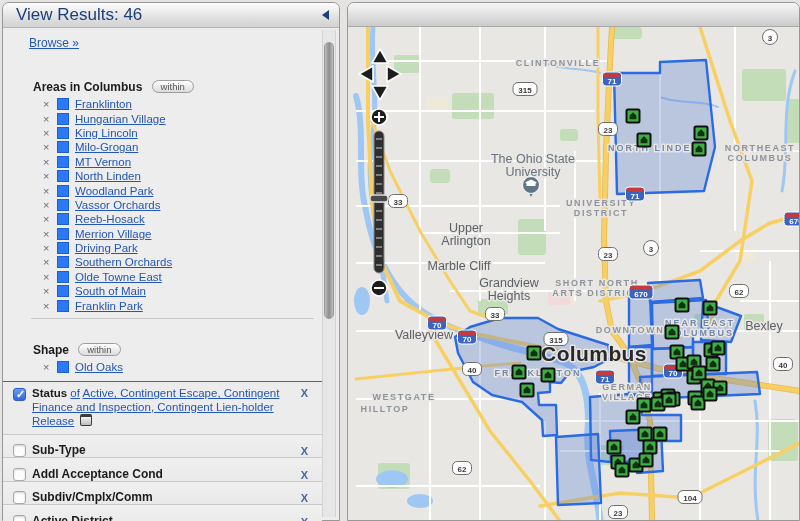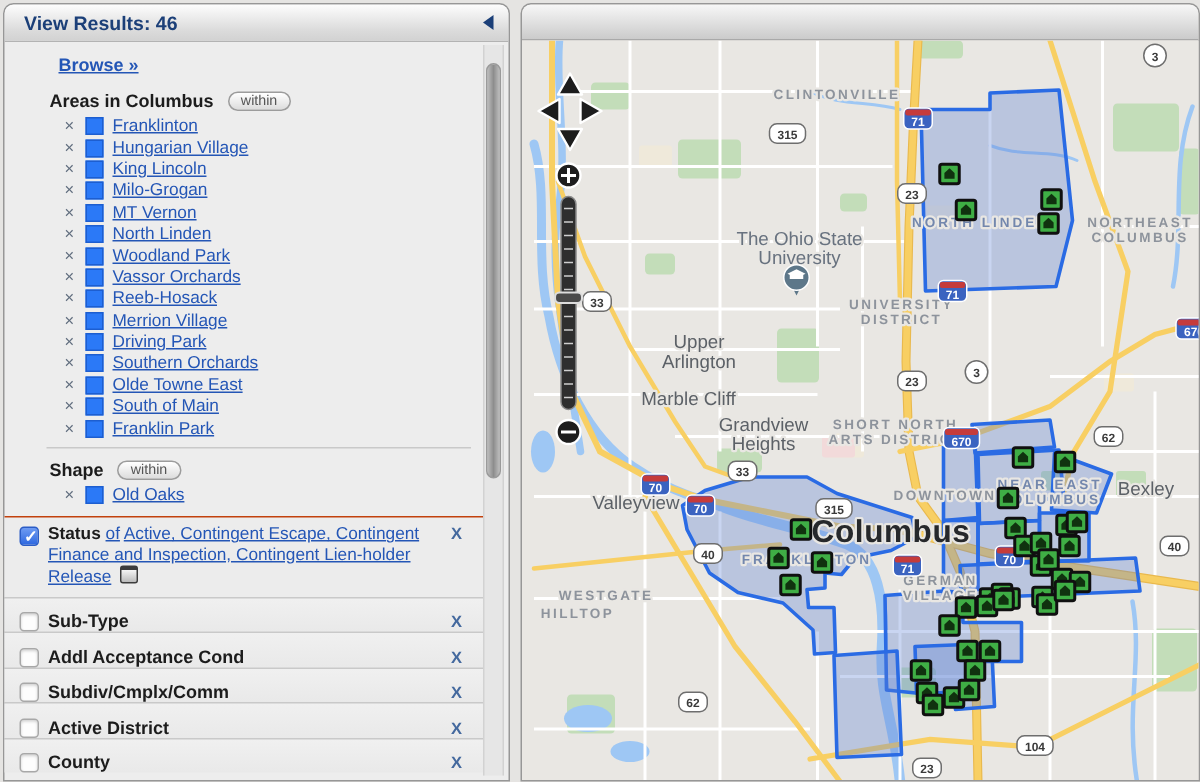--- a/index.html
+++ b/index.html
@@ -3,35 +3,35 @@
 <meta charset="utf-8">
 <style>
   html,body{margin:0;padding:0;width:800px;height:521px;overflow:hidden;
     background:#e5e4e2;font-family:"Liberation Sans",sans-serif;}
   .panel{position:absolute;background:#ededed;border:1px solid #979797;border-radius:7px 7px 0 0;box-sizing:border-box;}
   
   #sidebar{left:2px;top:2px;width:338px;height:519px;}
   .sb-header{height:24px;border-radius:6px 6px 0 0;border-bottom:1px solid #b3b3b3;
     background:linear-gradient(#fdfdfd,#dcdcdc 70%,#d2d2d2);
     display:flex;align-items:center;padding:0 10px 0 13px;}
-  .sb-title{color:#1b3f78;font-weight:bold;font-size:13px;flex:1;}
+  .sb-title{color:#1b3f78;font-weight:normal;font-size:17px;flex:1;}
   .collapse-tri{width:0;height:0;border-top:5px solid transparent;border-bottom:5px solid transparent;
     border-right:7px solid #1b3f78;cursor:pointer;}
   .sb-scrollbar{position:absolute;right:3px;top:27px;bottom:3px;width:12px;
     background:#e6e6e6;border-left:1px solid #d2d2d2;border-right:1px solid #d2d2d2;}
   .sb-thumb{position:absolute;left:1px;top:12px;width:8px;height:275px;border-radius:5px;
     background:linear-gradient(90deg,#bdbdbd,#8d8d8d 50%,#bdbdbd);border:1px solid #9a9a9a;}
   .sb-body{position:absolute;left:0;top:25px;right:17px;bottom:0;font-size:11.5px;color:#222;}
   .search-row{display:flex;align-items:center;padding:8px 8px 6px 26px;}
   .search-row input{flex:0 0 auto;width:218px;height:16px;border:1px solid #8f8f8f;border-radius:2px;
     font-size:12.5px;padding:1px 4px;color:#333;background:#fff;box-shadow:inset 0 1px 2px rgba(0,0,0,.15);}
   .search-row input::placeholder{color:#a8a8a8;}
   a.link{color:#2456b6;text-decoration:underline;cursor:pointer;}
-  .browse{margin-left:10px;font-size:12px;font-weight:bold;}
-  .sec-title-row{padding:4px 0 2px 30px;}
+  .browse{font-size:12px;}
+  .sec-title-row{padding:4px 0 2px 30px;margin-top:20px;}
   .sec-title{font-weight:bold;font-size:12px;color:#1c1c1c;}
   .pill{display:inline-block;margin-left:6px;padding:0 8px;font-size:9.5px;color:#555;
     border:1px solid #9c9c9c;border-radius:9px;background:linear-gradient(#fff,#dcdcdc);cursor:pointer;vertical-align:1px;}
   ul.swatch-list{list-style:none;margin:1px 0 0 0;padding:0 0 0 40px;}
   ul.swatch-list li{display:flex;align-items:center;height:14.4px;}
   .rm-x{color:#5f6c7d;font-size:11px;width:12px;cursor:pointer;line-height:10px;}
   .swatch{width:10px;height:10px;background:#2b79f7;border:1px solid #1d5ed0;margin:0 6px 0 2px;}
   .hr{border-top:1px solid #c9c9c9;margin:5px 8px 3px 28px;}
   .shape-block{padding-bottom:7px;}
   

